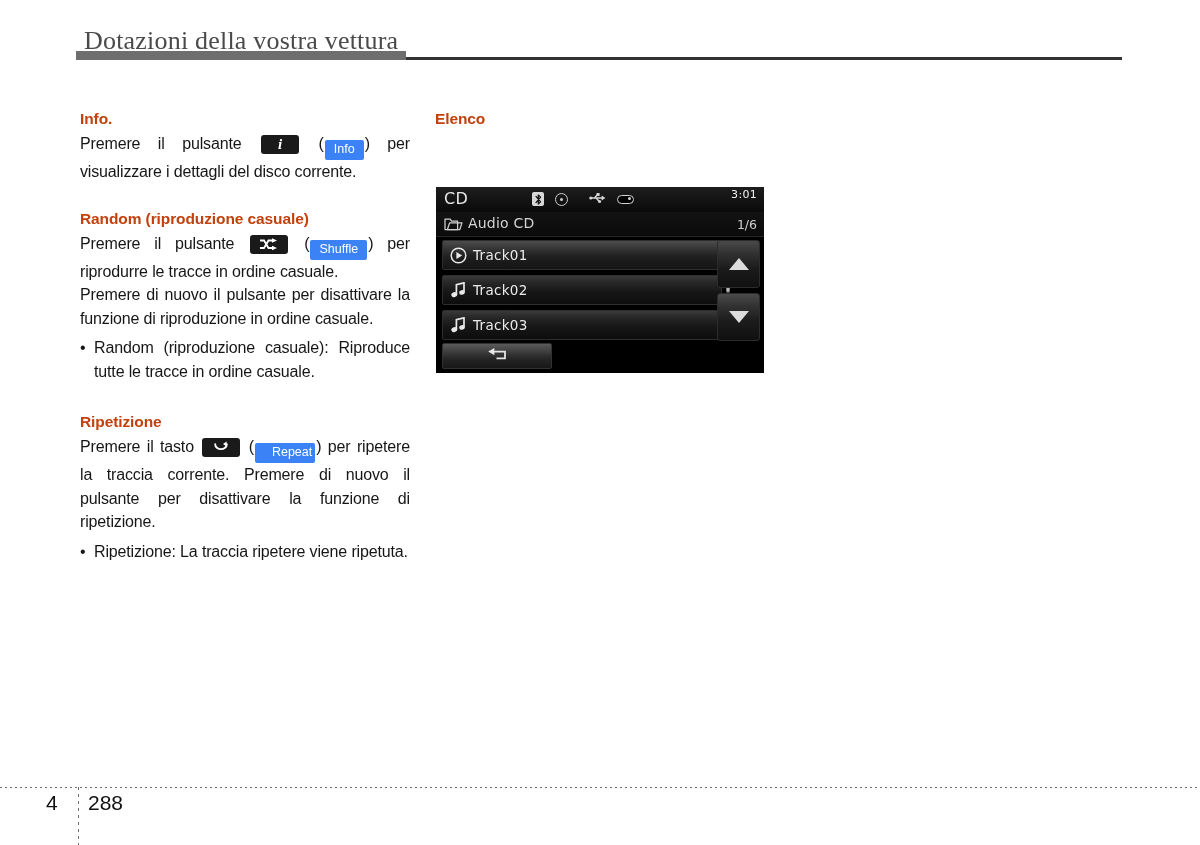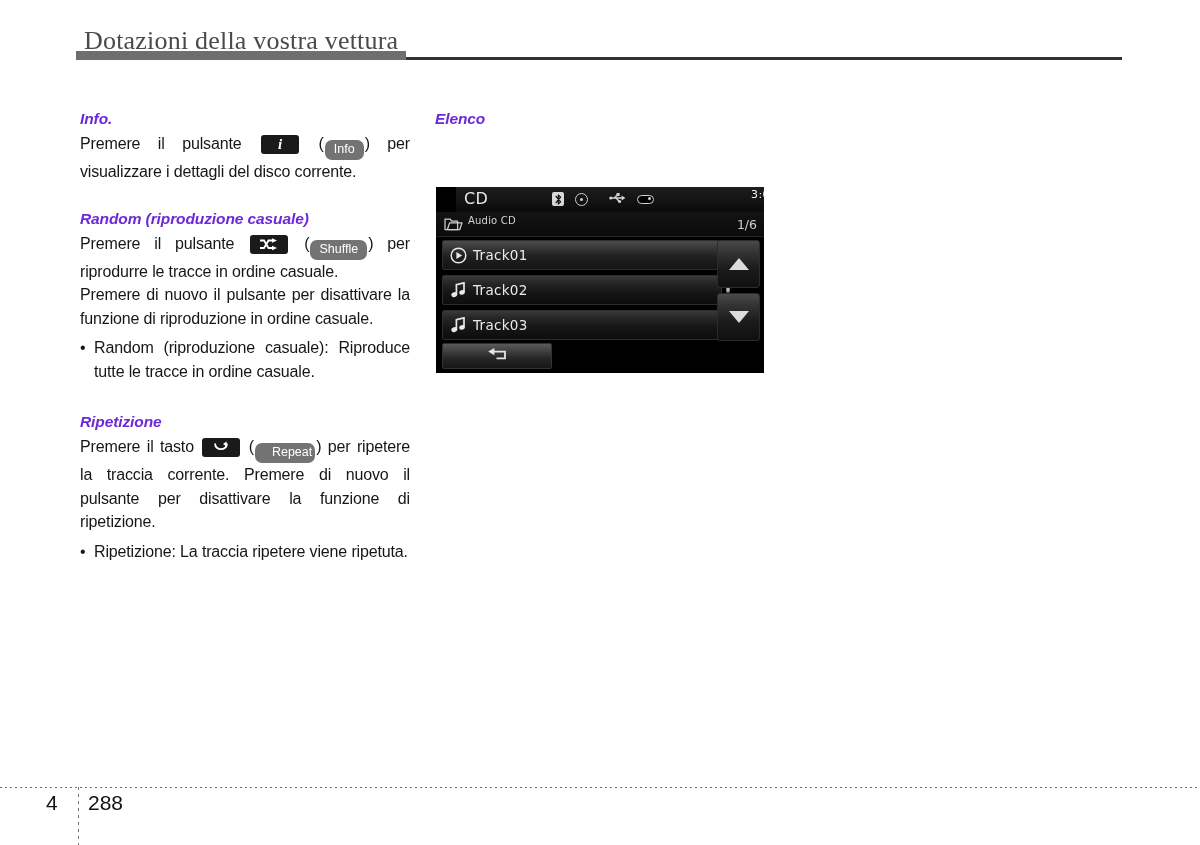--- a/index.html
+++ b/index.html
@@ -27,22 +27,22 @@
     position: absolute; left: 406px; top: 57px;
     width: 716px; height: 3px; background: #333333;
   }
 
   
   .col { position: absolute; top: 110px; width: 330px; }
   .col-left { left: 80px; }
   .col-right { left: 435px; }
 
   .sect-head {
-    font-size: 15.5px; font-weight: bold; font-style: italic;
-    color: #6d28d9; margin-bottom: 4px; letter-spacing: -0.1px;
+    font-size: 15.5px; font-weight: bold; 
+    color: #c2410c; margin-bottom: 4px; letter-spacing: -0.1px;
   }
   .para {
     font-size: 16px; line-height: 23.5px; color: #161616;
     text-align: justify; text-justify: inter-word;
     letter-spacing: -0.15px;
   }
   .gap-m { height: 26px; }
   .gap-l { height: 30px; }
 
   .bullet-row { display: flex; margin-top: 6px; }
@@ -69,21 +69,21 @@
   }
   .keycap .glyph-i {
     font-family: "Liberation Serif", serif;
     font-style: italic; font-weight: bold; font-size: 15px;
     line-height: 1;
   }
 
   
   .softkey {
     display: inline-block; vertical-align: -4px;
-    background: #737373; border-radius: 7px;
+    background: #3b82f6; border-radius: 2px;
     color: #ffffff; font-size: 12.5px; line-height: 17px;
     padding: 1px 9px 2px 9px; margin: 0 1px;
     letter-spacing: 0px; font-weight: normal;
     white-space: nowrap;
   }
   .softkey.narrow { padding: 1px 3px 2px 17px; }
 
   
   .knob {
     display: inline-block; vertical-align: -4px;
@@ -99,21 +99,20 @@
   
   .cdscreen {
     position: absolute; left: 436px; top: 187px;
     width: 328px; height: 186px;
     background: #000000;
     overflow: hidden;
   }
   .cd-statusbar {
     position: relative; height: 25px; width: 100%;
     background: linear-gradient(180deg,#1d1d1d 0%, #131313 55%, #0a0a0a 100%);
-    margin-left: 20px;
   }
   .cd-src {
     position: absolute; left: 8px; top: 2px;
     font-size: 16px; color: #e9e9e9; letter-spacing: 0.4px;
     font-family: "DejaVu Sans", sans-serif; font-weight: 500;
   }
   .cd-clock {
     position: absolute; right: 7px; top: 1px;
     font-size: 11px; color: #f2f2f2; letter-spacing: 0.3px;
     font-family: "DejaVu Sans", sans-serif; font-weight: 500;
@@ -144,21 +143,21 @@
     width:3.5px;height:3.5px;border-radius:50%;background:#d2d2d2;
   }
 
   .cd-folderbar {
     position: relative; height: 25px; width: 100%;
     background: linear-gradient(180deg,#131313 0%,#0b0b0b 100%);
     border-bottom: 1px solid #262626;
   }
   .cd-folder-label {
     position: absolute; left: 32px; top: 3px;
-    font-size: 10px; color: #d3d3d3; letter-spacing: 0.2px;
+    font-size: 14px; color: #d3d3d3; letter-spacing: 0.2px;
     font-family: "DejaVu Sans", sans-serif;
   }
   .ic-folder {
     position: absolute; left: 8px; top: 5px; width: 19px; height: 14px;
   }
   .cd-count {
     position: absolute; right: 7px; top: 5px;
     font-size: 12.5px; color: #cfcfcf;
     font-family: "DejaVu Sans", sans-serif;
   }

